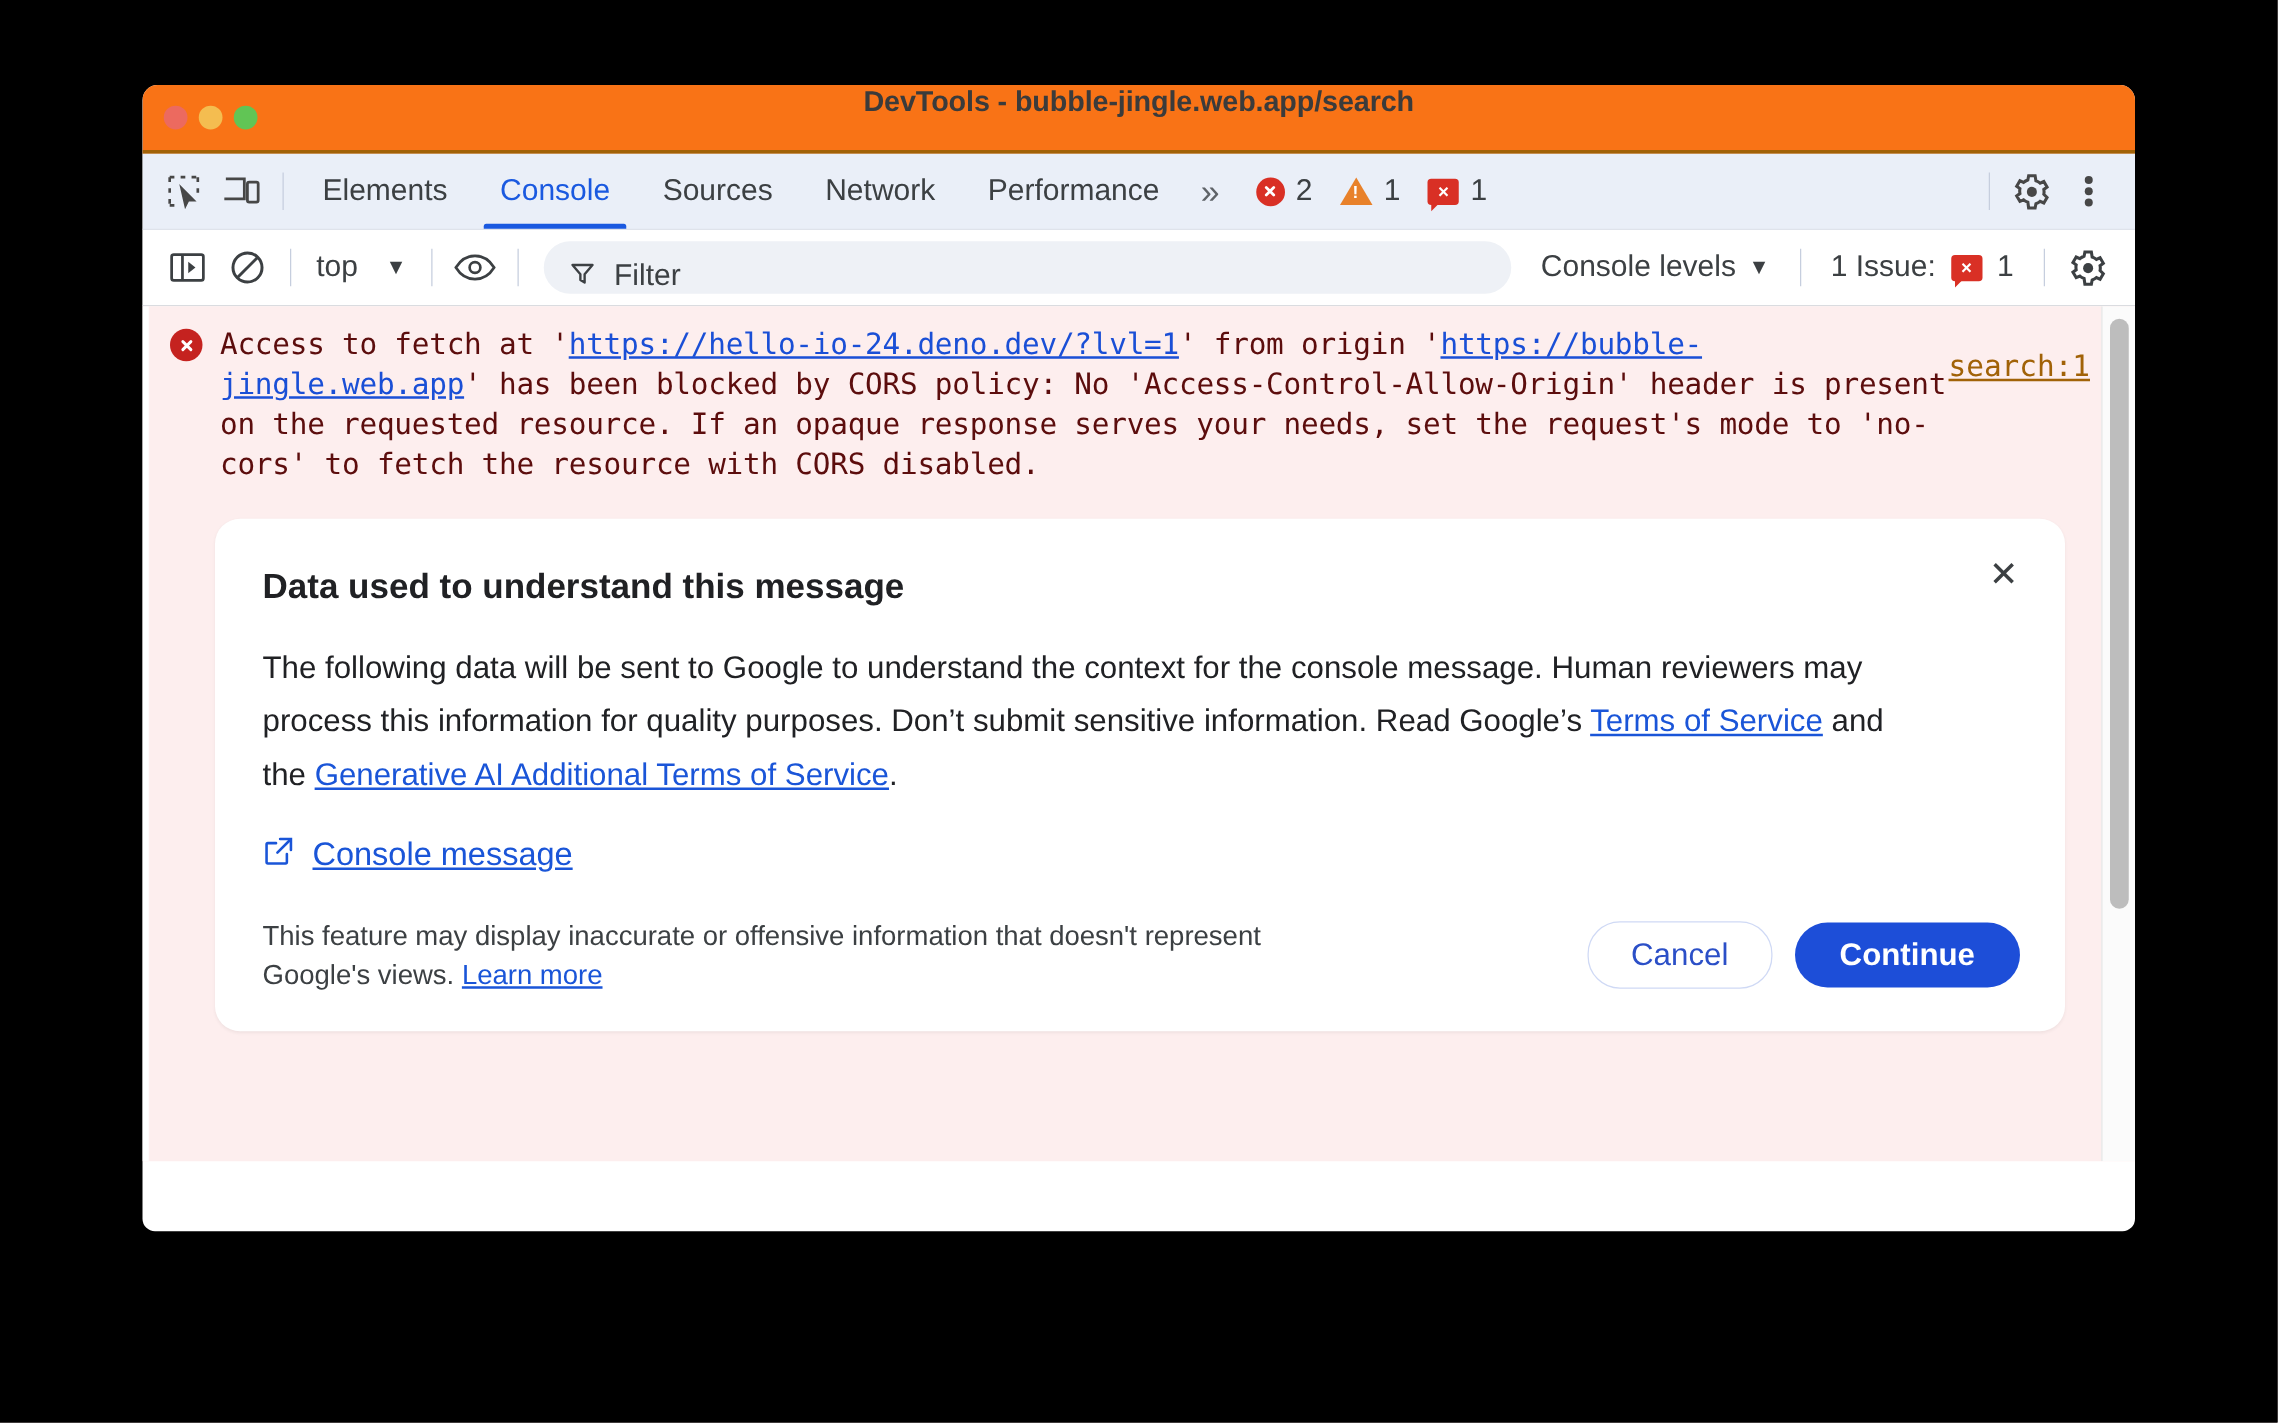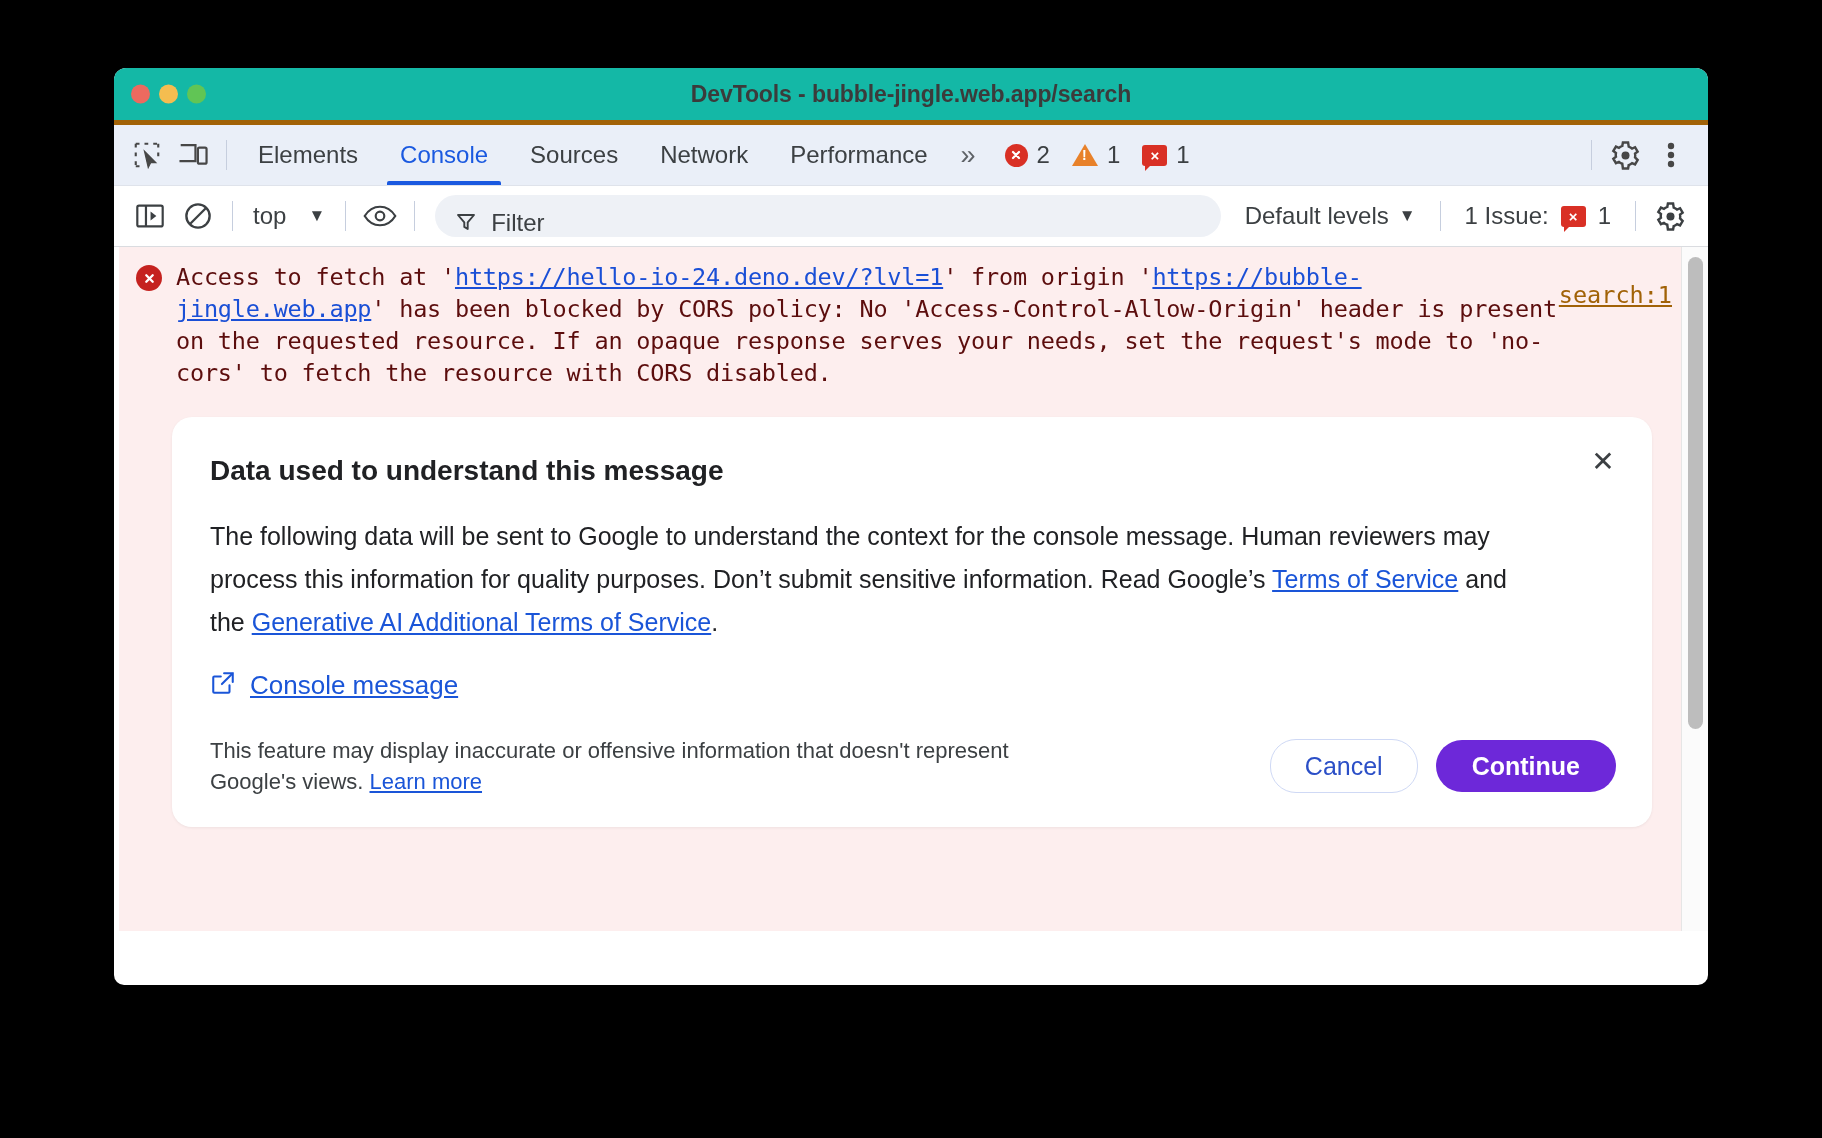--- a/index.html
+++ b/index.html
@@ -25,24 +25,24 @@
     background: #fff;
     border-radius: 12px 12px 10px 10px;
     overflow: hidden;
     box-shadow: 0 10px 40px rgba(0,0,0,.55);
   }
 
   
   .titlebar {
     position: relative;
     height: 52px;
-    background: #14b8a6;
-    border-bottom: 5px solid #a16207;
-    display: flex;
-    align-items: center;
+    background: #f97316;
+    border-bottom: 3px solid #a16207;
+    display: flex;
+    align-items: flex-start;
     justify-content: center;
   }
   .traffic {
     position: absolute;
     left: 17px;
     top: 50%;
     transform: translateY(-50%);
     display: flex;
     gap: 9px;
   }
@@ -313,21 +313,21 @@
     display: flex; align-items: center; justify-content: center;
     padding: 0 34px;
     white-space: nowrap;
   }
   .btn.cancel {
     background: #fff;
     border: 1.5px solid #cfd9f5;
     color: #2b4fc7;
   }
   .btn.continue {
-    background: #6d28d9;
+    background: #1d4ed8;
     color: #fff;
     font-weight: bold;
     padding: 0 36px;
   }
 
   
   .scrollbar-track {
     position: absolute;
     right: 0; top: 0;
     width: 26px; height: 100%;
@@ -459,21 +459,21 @@
     <div class="filter-box">
       <span>
         <svg width="22" height="22" viewBox="0 0 22 22" fill="none" stroke="#3c4043" stroke-width="1.9" stroke-linejoin="round">
           <path d="M3 4h16l-6.3 7.4V18l-3.4-2.1v-4.5z"></path>
         </svg>
       </span>
       <span class="filter-placeholder">Filter</span>
     </div>
 
     <div class="levels">
-      <span>Default levels</span>
+      <span>Console levels</span>
       <span class="caret">▼</span>
     </div>
     <div class="vdivider"></div>
     <div class="issues-summary">
       <span>1 Issue:</span>
       <span class="issue-bubble">
         <span>×</span>
       </span>
       <span>1</span>
     </div>

